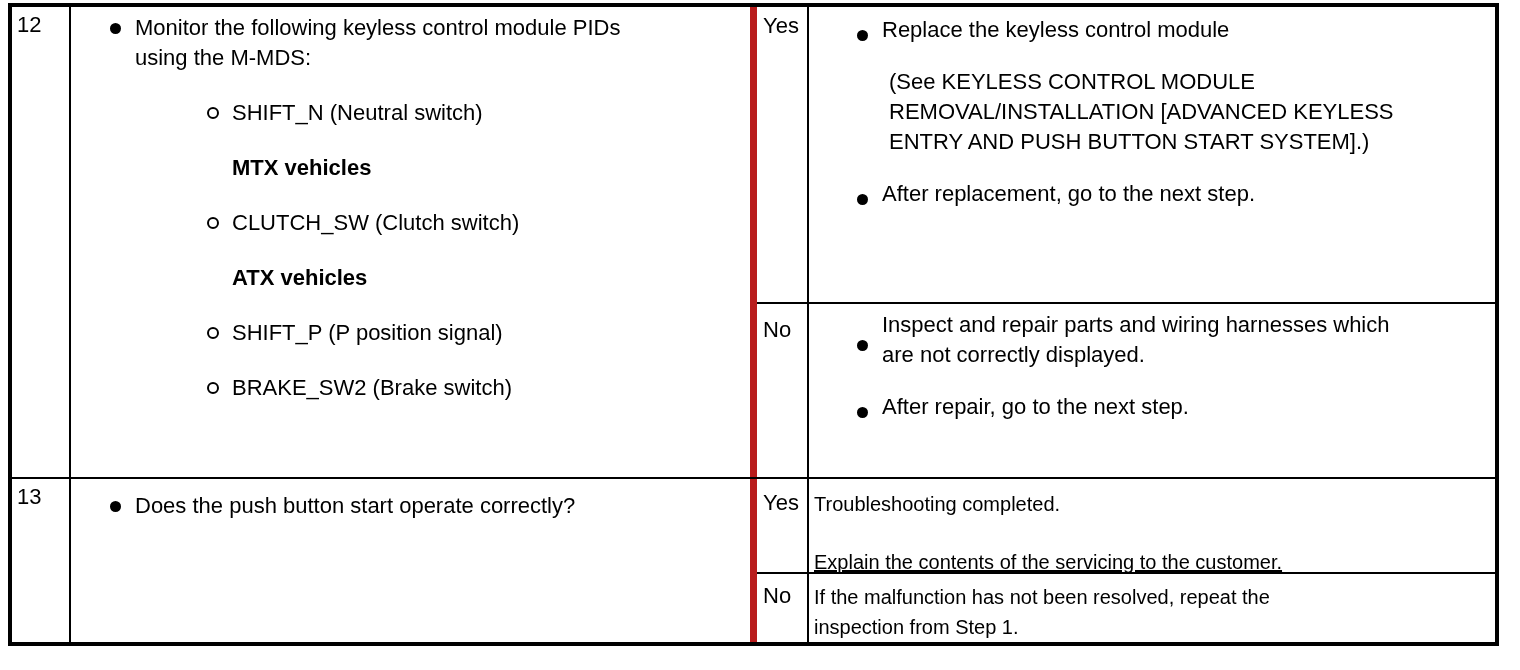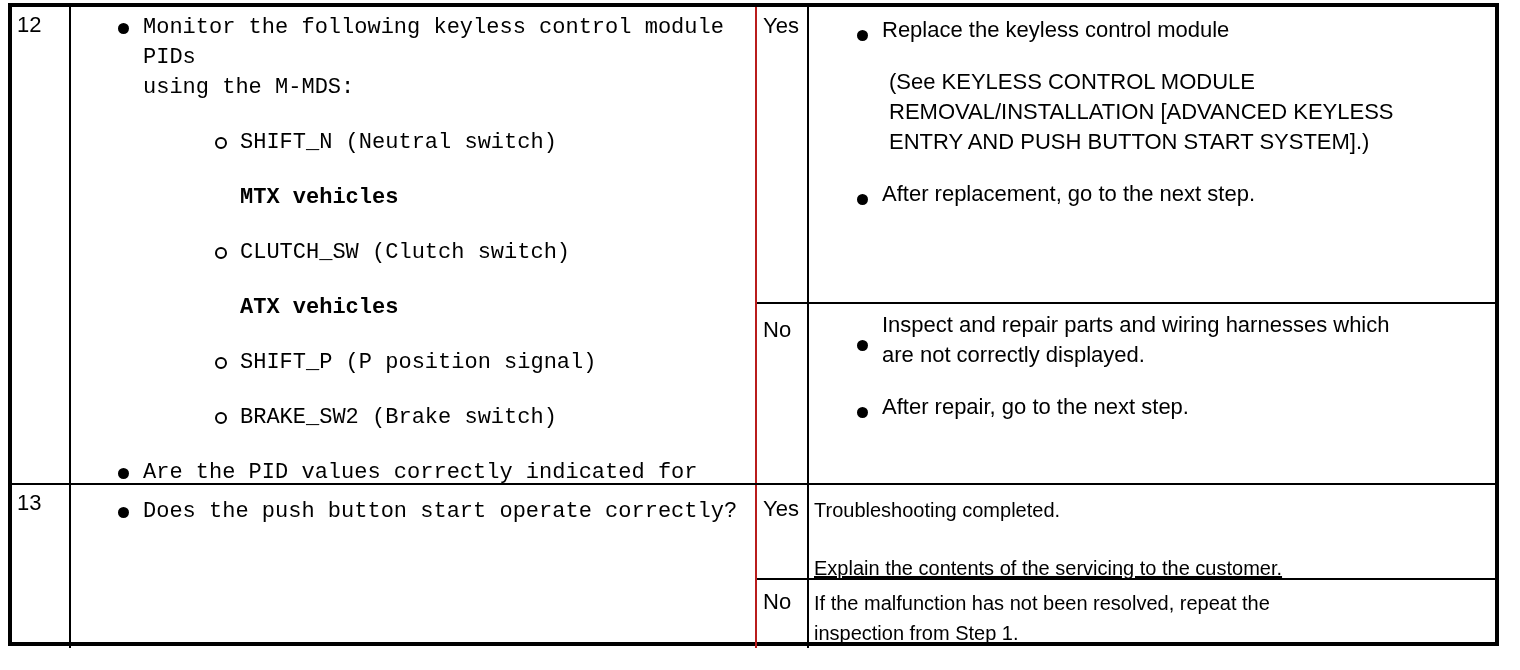--- a/index.html
+++ b/index.html
@@ -24,23 +24,22 @@
 
   .cell { overflow: hidden; }
   .step {
     width: 59px; flex: 0 0 59px;
     border-right: 2px solid #000;
     padding: 4px 0 0 5px;
     font-size: 22px; line-height: 28px;
   }
   .inspection {
     width: 686px; flex: 0 0 686px;
-    border-right: 2px solid #b91c1c;
-    padding: 6px 8px 0 12px;
-    font-family: Liberation Mono, monospace;
+    border-right: 7px solid #b91c1c;
+    padding: 6px 8px 0 4px;
   }
   .row13 .inspection { padding-top: 12px; }
   .results { flex: 1; display: flex; flex-direction: column; }
   .rrow { display: flex; width: 100%; }
   .row12 .rrow.yes { height: 297px; border-bottom: 2px solid #000; }
   .row12 .rrow.no  { flex: 1; }
   .row13 .rrow.yes { height: 95px; border-bottom: 2px solid #000; }
   .row13 .rrow.no  { flex: 1; }
   .yn {
     width: 52px; flex: 0 0 52px;
@@ -125,27 +124,20 @@
             <span class="ring"></span>
           </span>
         <span class="t">SHIFT_P (P position signal)</span>
       </div>
       <div class="li l2">
         <span class="m">
             <span class="ring"></span>
           </span>
         <span class="t">BRAKE_SW2 (Brake switch)</span>
       </div>
-      <div class="li l1">
-        <span class="m">
-            <span class="dot"></span>
-          </span>
-        <span class="t">Are the PID values correctly indicated for each
-switch operation?</span>
-      </div>
     </div>
 
     <div class="results">
       <div class="rrow yes">
         <div class="cell yn">
           <span>Yes</span>
         </div>
         <div class="cell action">
           <div class="li l1">
             <span class="m">

